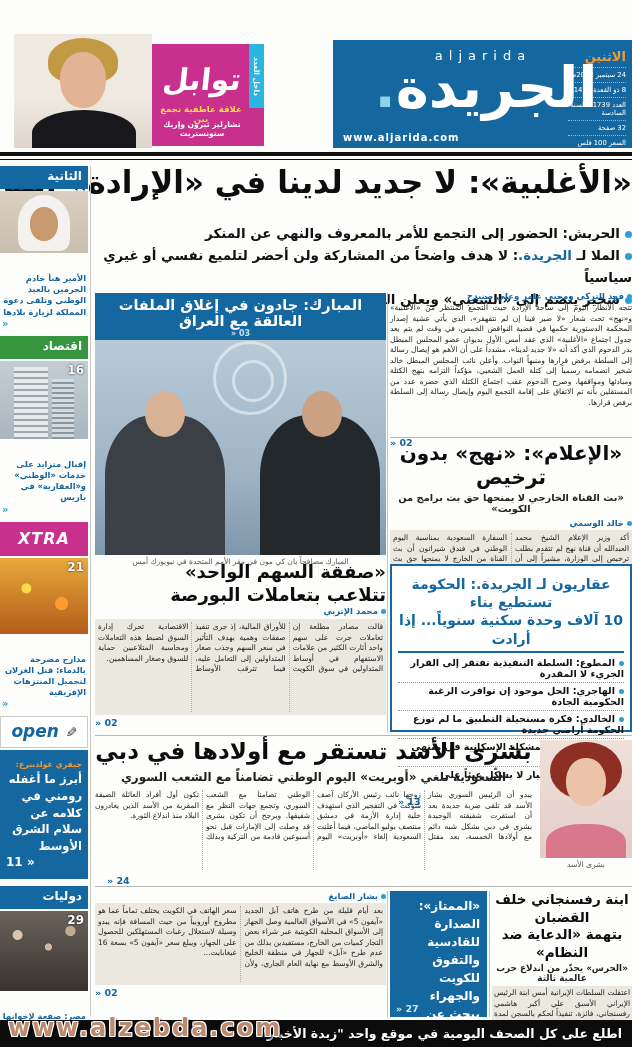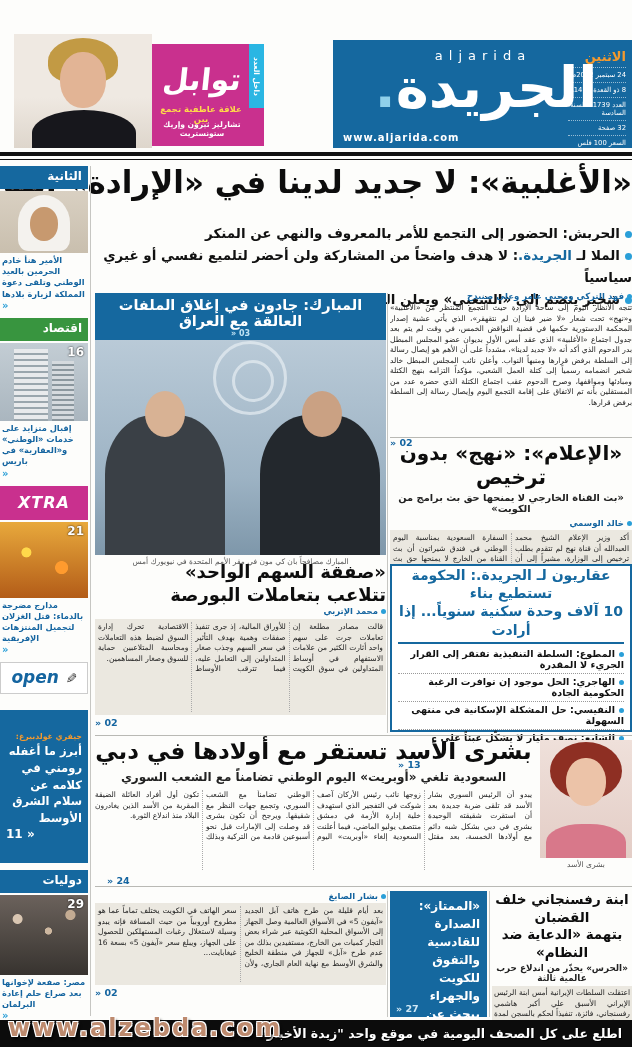--- a/index.html
+++ b/index.html
@@ -70,21 +70,21 @@
   #media-story .h { font-size:20px; font-weight:bold; text-align:center; color:#0d0d0d; }
   #media-story .s { font-size:9.8px; font-weight:bold; text-align:center; margin:3px 0 4px; color:#222; }
   #media-story .body { column-count:2; column-gap:8px; column-rule:1px dotted #aaa; height:72px; overflow:hidden; padding:3px; }
 
   
   #stock-story { position:absolute; left:95px; top:561px; width:291px; }
   #stock-story .h { font-size:18px; font-weight:bold; text-align:right; line-height:1.25; color:#0d0d0d; }
   #stock-story .body { column-count:3; column-gap:7px; column-rule:1px dotted #aaa; height:96px; overflow:hidden; padding:3px; margin-top:3px; }
 
   
-  #housing-box { position:absolute; left:390px; top:564px; width:242px; height:168px; border:2px solid #15689f; background:#fff; padding:0 6px; }
+  #housing-box { position:absolute; left:390px; top:564px; width:242px; height:168px; border:2px solid #15689f; background:#fff; padding:9px 6px; }
   #housing-box .h { color:#15689f; font-size:14px; font-weight:bold; text-align:center; line-height:1.3; border-bottom:2px solid #15689f; padding-bottom:3px; }
   #housing-box ul { list-style:none; margin-top:2px; }
   #housing-box li { font-size:9.6px; font-weight:bold; text-align:right; padding:2.5px 0; border-bottom:1px dotted #999; color:#111; }
   #housing-box li:last-child { border-bottom:none; }
   #housing-box .dot { display:inline-block; width:5px; height:5px; border-radius:50%; background:#2a9fd8; margin-left:4px; }
 
   
   #assad-story { position:absolute; left:95px; top:738px; width:537px; height:144px; }
   #assad-photo { position:absolute; right:0; top:2px; width:92px; height:118px; background:linear-gradient(#efe0da,#e3cdc6); overflow:hidden; }
   #assad-photo .hair { position:absolute; left:10px; top:2px; width:72px; height:58px; border-radius:50%; background:#8e2f23; }
@@ -108,36 +108,36 @@
   #rafs-story .s { font-size:8.8px; font-weight:bold; text-align:center; margin:2px 0 3px; color:#222; }
   #rafs-story .body { height:68px; overflow:hidden; padding:2px; }
 
   
   #sidebar { position:absolute; left:0; top:166px; width:88px; }
   .side-sec { margin-bottom:7px; }
   .side-tab { height:23px; color:#fff; font-size:12px; font-weight:bold; text-align:right; padding:3px 6px 0 0; }
   .tab-blue { background:#15689f; } .tab-green { background:#38953f; } .tab-red { background:#cc3327; }
   .side-photo { position:relative; height:62px; margin-top:2px; overflow:hidden; }
   .photo-num { position:absolute; right:4px; top:2px; color:#fff; font-size:12px; font-weight:bold; text-shadow:0 0 2px #000; }
-  .side-cap { color:#1565a0; font-size:8.3px; font-weight:bold; text-align:left; padding:2px 2px 0; line-height:1.35; }
+  .side-cap { color:#1565a0; font-size:8.3px; font-weight:bold; text-align:right; padding:20px 2px 0; line-height:1.35; }
   .cont { color:#2a9fd8; font-size:10px; font-weight:bold; text-align:left; padding:0 2px; }
   #amir-photo { background:linear-gradient(#d9d0c2,#c9bfae); }
   #amir-photo .ghutra { position:absolute; left:18px; top:4px; width:52px; height:56px; border-radius:50% 50% 20% 20%; background:#f4f2ee; }
   #amir-photo .face { position:absolute; left:30px; top:16px; width:28px; height:34px; border-radius:48%; background:#c7996f; }
   #econ-photo { height:78px !important; background:linear-gradient(#c3cdd4,#aab6bf); }
   #econ-photo .tower { position:absolute; left:14px; top:6px; width:34px; height:78px; background:repeating-linear-gradient(#e8eaec 0 4px,#9aa6ad 4px 6px); }
   #econ-photo .tower2 { position:absolute; left:52px; top:18px; width:22px; height:66px; background:repeating-linear-gradient(#d5dade 0 3px,#8b979e 3px 5px); }
   #xtra-logo { height:34px; background:#c9308e; color:#fff; font-size:16px; font-weight:bold; font-style:italic; text-align:center; padding-top:7px; letter-spacing:1px; }
   #xtra-photo { height:76px !important; background:
       radial-gradient(circle at 30% 40%, #ffd94a 0 6%, transparent 7%),
       radial-gradient(circle at 70% 60%, #ff9b2e 0 8%, transparent 9%),
       linear-gradient(#e8a93c,#b35c18); }
   #open-logo { height:32px; background:#fff; border:1px solid #ccc; color:#1565a0; font-size:17px; font-weight:bold; font-style:italic; text-align:center; direction:ltr; padding-top:4px; }
   #open-logo .pen { color:#333; font-style:normal; font-size:14px; display:inline-block; transform:rotate(90deg); }
-  #open-box { background:#15689f; padding:22px 6px; margin-top:16px; }
+  #open-box { background:#15689f; padding:10px 6px; margin-top:2px; }
   #open-box .k { color:#f49a2e; font-size:7.8px; font-weight:bold; text-align:right; }
   #open-box .c { color:#fff; font-size:11.5px; font-weight:bold; text-align:right; line-height:1.45; margin-top:2px; }
   #open-box .n { color:#fff; font-size:12px; font-weight:bold; text-align:left; }
   #intl-photo { height:80px !important; background:
       radial-gradient(circle at 20% 30%, #d9c6b2 0 5%, transparent 6%),
       radial-gradient(circle at 55% 45%, #cdb7a0 0 5%, transparent 6%),
       radial-gradient(circle at 80% 25%, #c3ab92 0 5%, transparent 6%),
       linear-gradient(#6b625c,#37332f); }
   #sport-photo { height:46px !important; background:
       radial-gradient(circle at 25% 40%, #e86a5a 0 6%, transparent 7%),
@@ -226,20 +226,21 @@
     <div class="byline"><span class="bdot"></span><span>محمد الإتربي</span></div>
     <div class="tiny body tint">قالت مصادر مطلعة إن تعاملات جرت على سهم واحد أثارت الكثير من علامات الاستفهام في أوساط المتداولين في سوق الكويت للأوراق المالية، إذ جرى تنفيذ صفقات وهمية بهدف التأثير في سعر السهم وجذب صغار المتداولين إلى التعامل عليه، فيما تترقب الأوساط الاقتصادية تحرك إدارة السوق لضبط هذه التعاملات ومحاسبة المتلاعبين حماية للسوق وصغار المساهمين.</div>
     <div class="pageref"><span>02</span> <span>«</span></div>
   </div>
 
   <div id="housing-box">
     <div class="h"><span>عقاريون لـ الجريدة.: الحكومة تستطيع بناء</span><br><span>10 آلاف وحدة سكنية سنوياً... إذا أرادت</span></div>
     <ul>
       <li><span class="dot"></span><span>المطوع: السلطة التنفيذية تفتقر إلى القرار الجريء لا المقدرة</span></li>
       <li><span class="dot"></span><span>الهاجري: الحل موجود إن توافرت الرغبة الحكومية الجادة</span></li>
+      <li><span class="dot"></span><span>الخالدي: فكرة مستحيلة التطبيق ما لم توزع الحكومة أراضي جديدة</span></li>
       <li><span class="dot"></span><span>النفيسي: حل المشكلة الإسكانية في منتهى السهولة</span></li>
       <li><span class="dot"></span><span>الشايع: نصف مليار لا يشكّل عبئاً على الميزانية</span></li>
     </ul>
     <div class="pageref"><span>13</span> <span>«</span></div>
   </div>
 
   <div class="hline" style="left:95px; top:735px; width:537px;"></div>
 
   <div id="assad-story">
     <div id="assad-photo">

